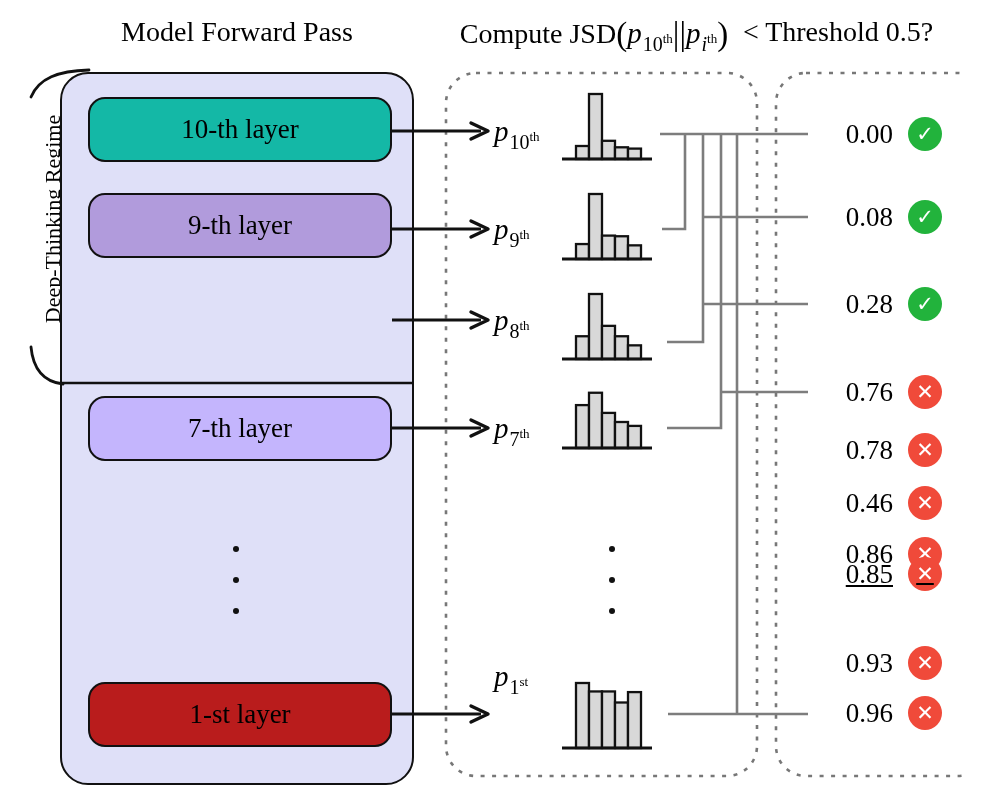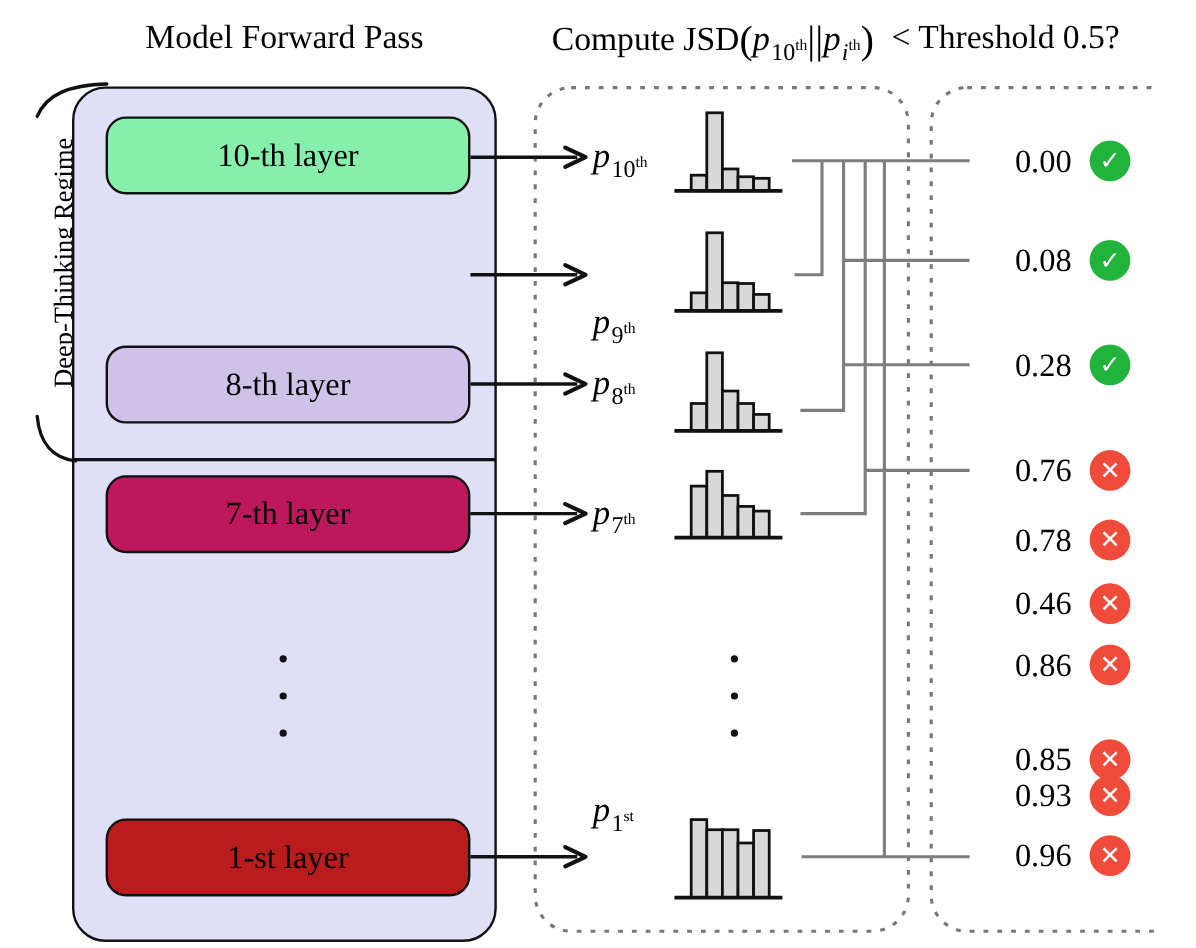--- a/index.html
+++ b/index.html
@@ -95,34 +95,34 @@
       <rect x="615" y="422" width="13" height="26" fill="#d8d8d8" stroke="#111111" stroke-width="2.3"></rect>
       <rect x="628" y="425.9" width="13" height="22.1" fill="#d8d8d8" stroke="#111111" stroke-width="2.3"></rect>
       <line x1="562" y1="448" x2="652" y2="448" stroke="#111111" stroke-width="3.2"></line>
       <rect x="576" y="683" width="13" height="65" fill="#d8d8d8" stroke="#111111" stroke-width="2.3"></rect>
       <rect x="589" y="691.45" width="13" height="56.55" fill="#d8d8d8" stroke="#111111" stroke-width="2.3"></rect>
       <rect x="602" y="691.45" width="13" height="56.55" fill="#d8d8d8" stroke="#111111" stroke-width="2.3"></rect>
       <rect x="615" y="702.5" width="13" height="45.5" fill="#d8d8d8" stroke="#111111" stroke-width="2.3"></rect>
       <rect x="628" y="692.1" width="13" height="55.9" fill="#d8d8d8" stroke="#111111" stroke-width="2.3"></rect>
       <line x1="562" y1="748" x2="652" y2="748" stroke="#111111" stroke-width="3.2"></line>
     </svg>
-<div class="layer-box" style="top: 97px; background: #86efac;">
+<div class="layer-box" style="top: 97px; background: #14b8a6;">
       <span>10-th layer</span>
     </div>
-    <div class="layer-box" style="top: 288px; background: rgb(207, 194, 232);">
-      <span>8-th layer</span>
+    <div class="layer-box" style="top: 193px; background: rgb(177, 155, 220);">
+      <span>9-th layer</span>
     </div>
-    <div class="layer-box" style="top: 396px; background: #be185d;">
+    <div class="layer-box" style="top: 396px; background: #c4b5fd;">
       <span>7-th layer</span>
     </div>
     <div class="layer-box" style="top: 682px; background: #b91c1c;">
       <span>1-st layer</span>
     </div>
     <div class="plabel" style="top: 131px;"><span class="pbase">p</span><span class="psub"><span class="subnum">10</span><span class="psup">th</span></span></div>
-    <div class="plabel" style="top: 229px; margin-top: 40px;"><span class="pbase">p</span><span class="psub"><span class="subnum">9</span><span class="psup">th</span></span></div>
+    <div class="plabel" style="top: 229px;"><span class="pbase">p</span><span class="psub"><span class="subnum">9</span><span class="psup">th</span></span></div>
     <div class="plabel" style="top: 320px;"><span class="pbase">p</span><span class="psub"><span class="subnum">8</span><span class="psup">th</span></span></div>
     <div class="plabel" style="top: 428px;"><span class="pbase">p</span><span class="psub"><span class="subnum">7</span><span class="psup">th</span></span></div>
     <div class="plabel" style="top: 676px; text-align: center;"><span class="pbase">p</span><span class="psub"><span class="subnum">1</span><span class="psup">st</span></span></div>
     <div class="dot" style="left: 236px; top: 549px;"></div>
     <div class="dot" style="left: 236px; top: 580px;"></div>
     <div class="dot" style="left: 236px; top: 611px;"></div>
     <div class="dot" style="left: 612px; top: 549px;"></div>
     <div class="dot" style="left: 612px; top: 580px;"></div>
     <div class="dot" style="left: 612px; top: 611px;"></div>
     <div class="result-row" style="top: 134px;">
@@ -146,21 +146,21 @@
       <span class="badge" style="background: rgb(240, 74, 58);">✕</span>
     </div>
     <div class="result-row" style="top: 503px;">
       <span class="result-value">0.46</span>
       <span class="badge" style="background: rgb(240, 74, 58);">✕</span>
     </div>
     <div class="result-row" style="top: 554px;">
       <span class="result-value">0.86</span>
       <span class="badge" style="background: rgb(240, 74, 58);">✕</span>
     </div>
-    <div class="result-row" style="top: 633px;">
+    <div class="result-row" style="top: 574px; text-decoration: underline;">
       <span class="result-value">0.85</span>
       <span class="badge" style="background: rgb(240, 74, 58);">✕</span>
     </div>
     <div class="result-row" style="top: 663px;">
       <span class="result-value">0.93</span>
       <span class="badge" style="background: rgb(240, 74, 58);">✕</span>
     </div>
     <div class="result-row" style="top: 713px;">
       <span class="result-value">0.96</span>
       <span class="badge" style="background: rgb(240, 74, 58);">✕</span>

